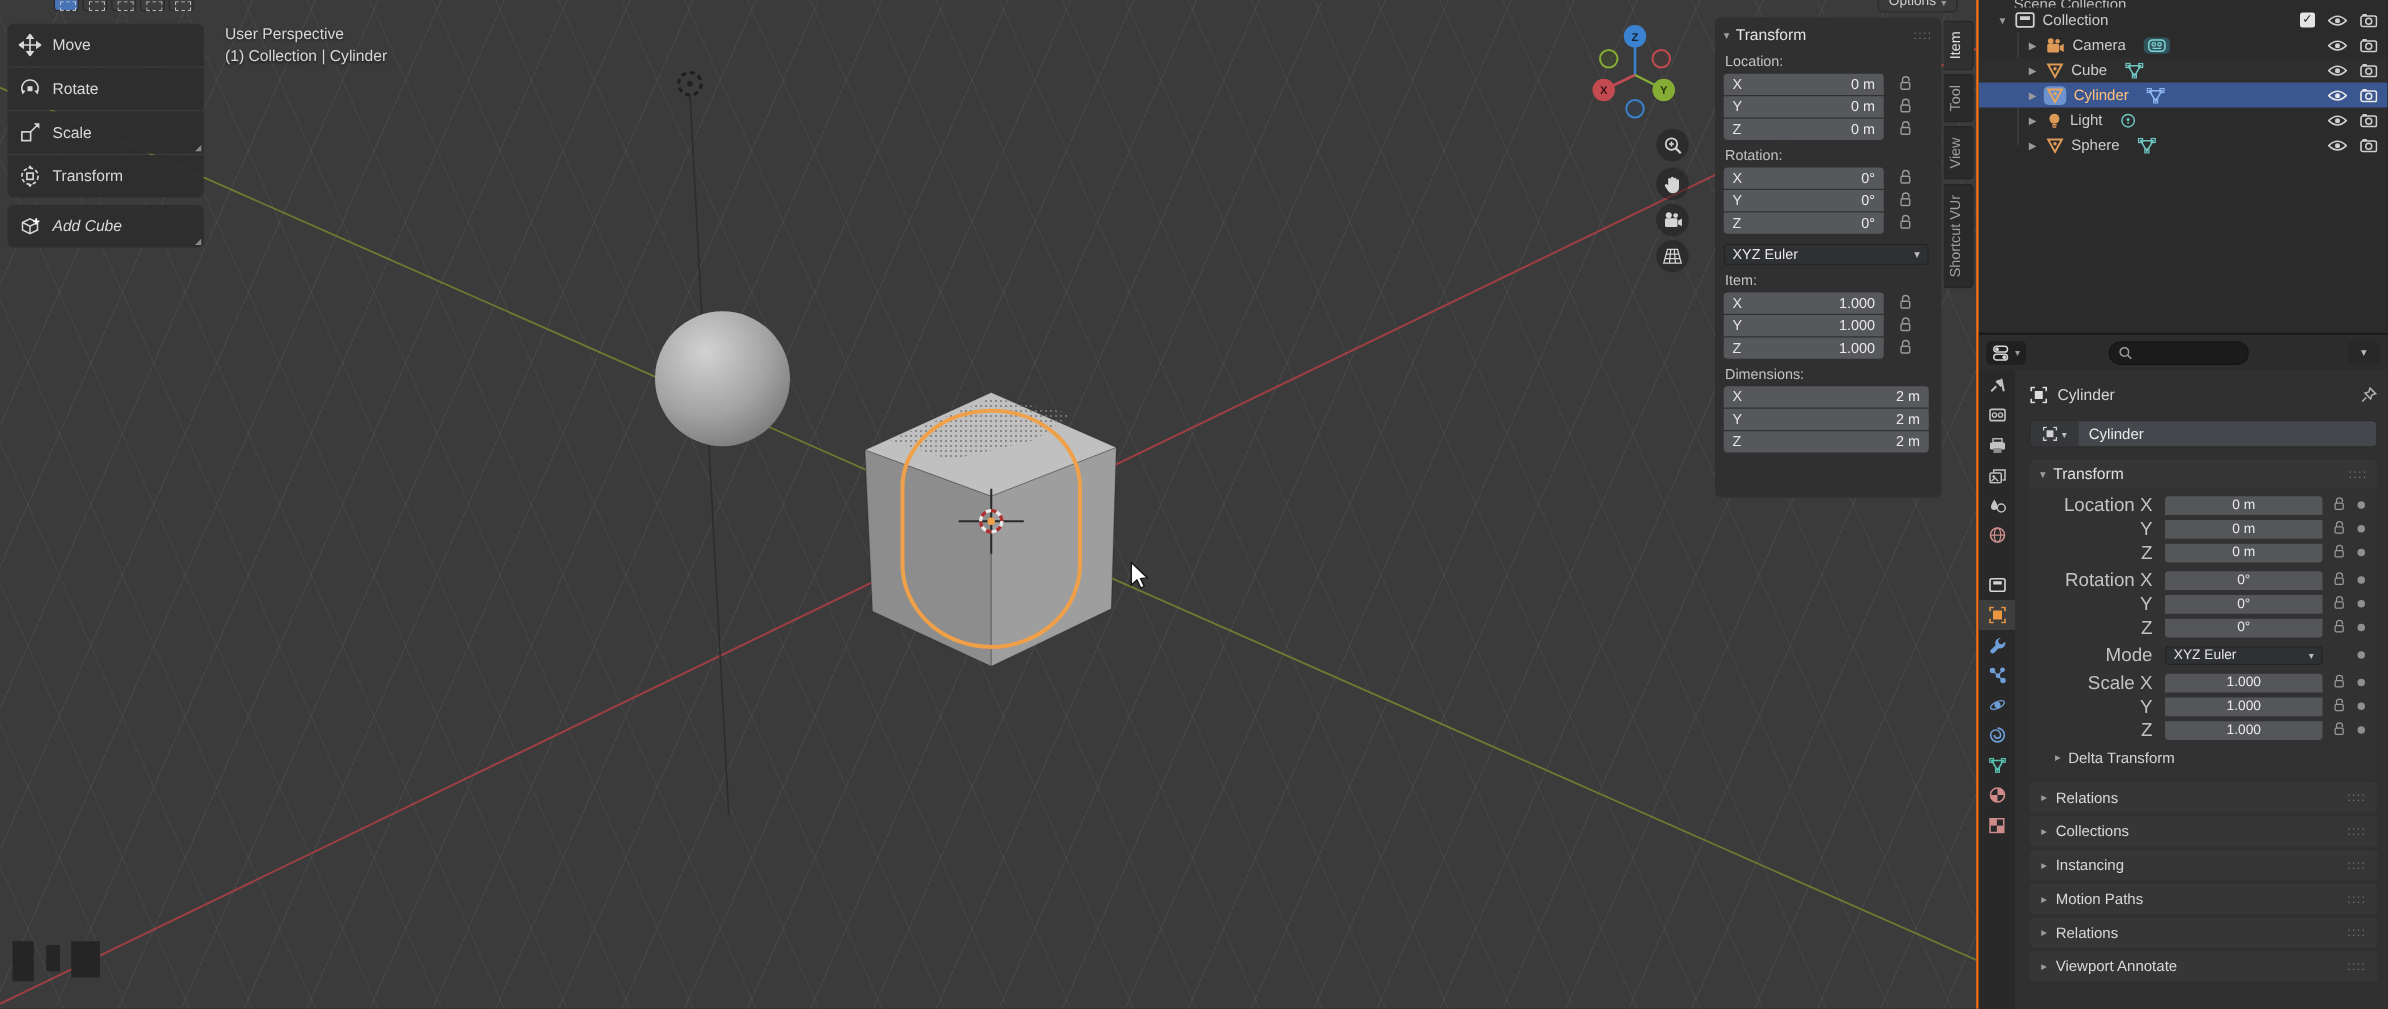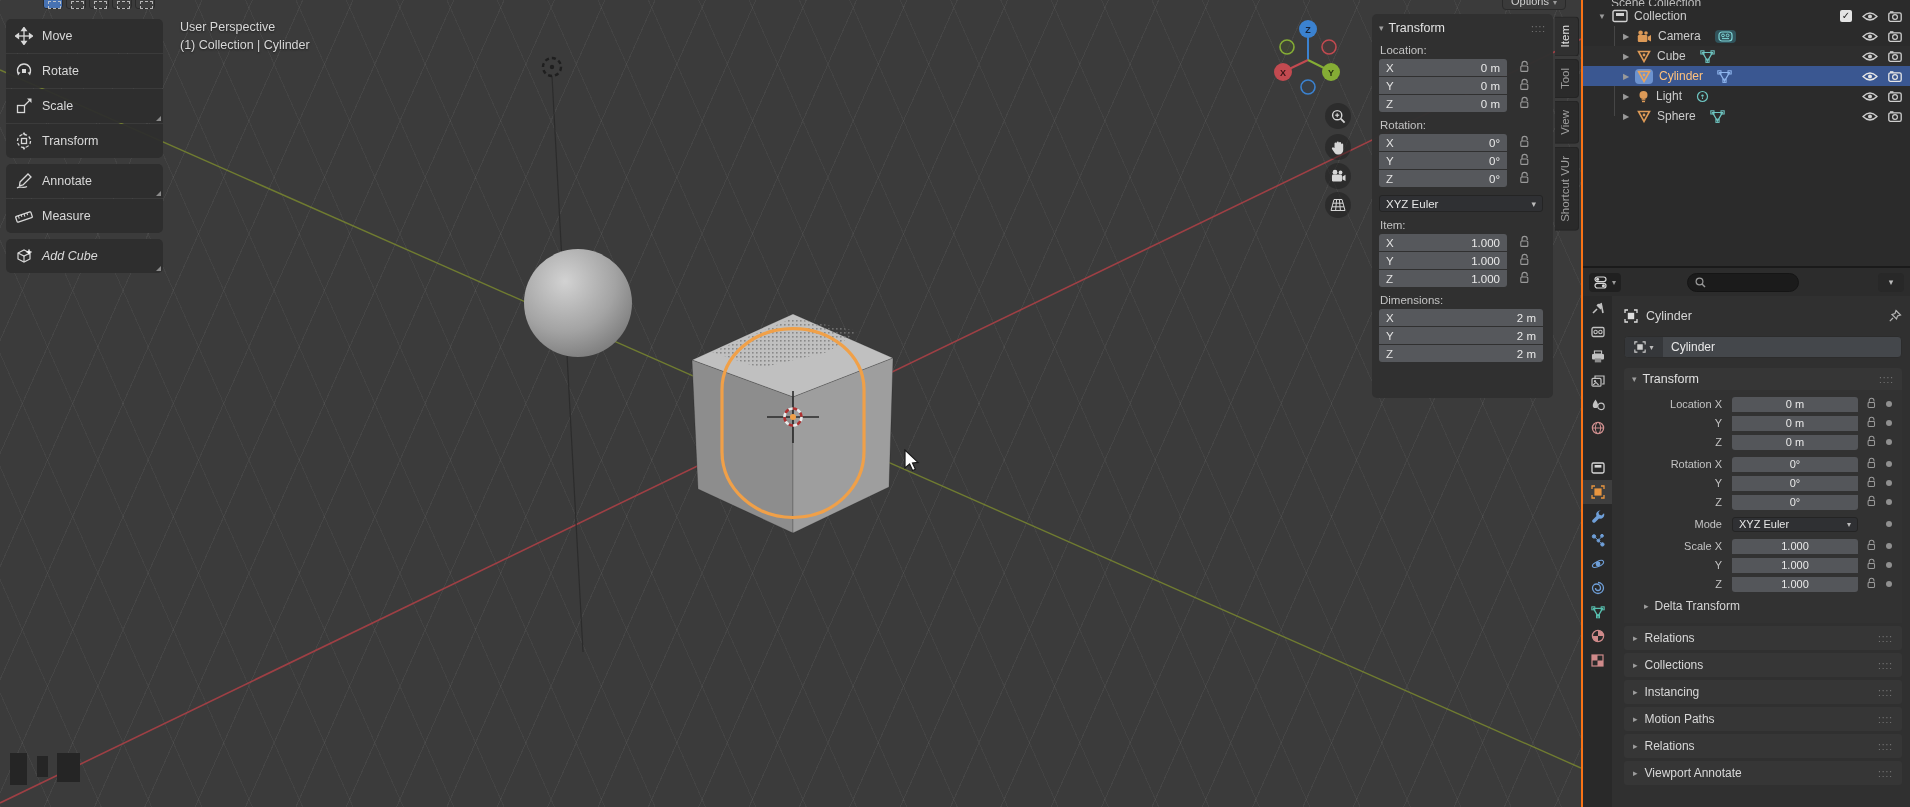--- a/index.html
+++ b/index.html
@@ -121,21 +121,21 @@
   #name-field { margin-top:8px; height:22px; background:#44474b; border-radius:4px; display:flex;
     align-items:center; overflow:hidden; border:1px solid #2c2c2c;}
   #name-field .seg { width:38px; align-self:stretch; background:#35373a; display:flex; align-items:center;
     justify-content:center; gap:3px; color:#bbb; font-size:8px; }
   #name-field .nm { padding-left:8px; color:#e8e8e8; }
 
   #tpanel { margin-top:10px; background:#323232; border-radius:4px 4px 0 0; padding-bottom:6px;}
   #tpanel-head { height:22px; background:#363636; border-radius:4px 4px 0 0; display:flex; align-items:center;
     gap:6px; padding:0 8px; color:#e0e0e0; font-size:12.5px; }
   .prow { display:flex; align-items:center; height:16px; margin-bottom:3px; padding-right:6px; }
-  .prow .plabel { width:108px; text-align:right; color:#c3c3c3; font-size:11px; padding-right:10px; }
+  .prow .plabel { width:108px; text-align:right; color:#c3c3c3; font-size:15px; padding-right:10px; }
   .prow .pfield { width:126px; height:15px; background:#54565a; display:flex; align-items:center;
     justify-content:center; color:#eaeaea; font-size:11px; }
   .pg .prow:first-child .pfield { border-radius:3px 3px 0 0; }
   .pg .prow:last-child  .pfield { border-radius:0 0 3px 3px; }
   .prow .pmenu { width:126px; height:15px; background:#2f3033; border:1px solid #242424; border-radius:3px;
     display:flex; align-items:center; padding:0 6px; color:#e6e6e6; font-size:11px; }
   .pmenu .caret { margin-left:auto; font-size:8px; color:#bbb; }
   .prow .lk { margin-left:8px; width:12px; }
   .prow .kdot { margin-left:8px; width:6px; height:6px; border-radius:50%; background:#909090; }
   .pg { margin-top:6px; }
@@ -242,42 +242,20 @@
         <span class="sub"></span>
       </div>
       <div class="tbtn">
         <svg width="18" height="18" viewBox="0 0 18 18">
           <circle cx="9" cy="9" r="6.5" fill="none" stroke="#d8d8d8" stroke-width="1.3" stroke-dasharray="3 2"></circle>
           <rect x="6.5" y="6.5" width="5" height="5" fill="none" stroke="#d8d8d8" stroke-width="1.3"></rect>
           <polygon points="9,0 7.3,2.6 10.7,2.6" fill="#d8d8d8"></polygon>
             <polygon points="9,18 7.3,15.4 10.7,15.4" fill="#d8d8d8"></polygon>
         </svg>
         <span>Transform</span>
-      </div>
-    </div>
-    <div class="tgroup">
-      <div class="tbtn">
-        <svg width="18" height="18" viewBox="0 0 18 18">
-          <polygon points="5,10 13,2 16,5 8,13 4.5,13.8" fill="none" stroke="#d8d8d8" stroke-width="1.3"></polygon>
-          <path d="M2 16 C5 13.5, 8 17, 12 14.5" fill="none" stroke="#d8d8d8" stroke-width="1.2"></path>
-        </svg>
-        <span>Annotate</span>
-        <span class="sub"></span>
-      </div>
-      <div class="tbtn">
-        <svg width="18" height="18" viewBox="0 0 18 18">
-          <rect x="1" y="7" width="16" height="6" rx="1" fill="none" stroke="#d8d8d8" stroke-width="1.3" transform="rotate(-18 9 10)"></rect>
-          <g stroke="#d8d8d8" stroke-width="1" transform="rotate(-18 9 10)">
-            <line x1="4" y1="7" x2="4" y2="10"></line>
-              <line x1="7" y1="7" x2="7" y2="9.3"></line>
-              <line x1="10" y1="7" x2="10" y2="10"></line>
-              <line x1="13" y1="7" x2="13" y2="9.3"></line>
-          </g>
-        </svg>
-        <span>Measure</span>
       </div>
     </div>
     <div class="tgroup single">
       <div class="tbtn">
         <svg width="18" height="18" viewBox="0 0 18 18">
           <polygon points="3,6 9,3 15,6 15,12 9,15 3,12" fill="none" stroke="#d8d8d8" stroke-width="1.2"></polygon>
           <polyline points="3,6 9,9 15,6" fill="none" stroke="#d8d8d8" stroke-width="1.2"></polyline>
           <line x1="9" y1="9" x2="9" y2="15" stroke="#d8d8d8" stroke-width="1.2"></line>
           <line x1="14" y1="2.5" x2="14" y2="7.5" stroke="#fff" stroke-width="1.4"></line>
             <line x1="11.5" y1="5" x2="16.5" y2="5" stroke="#fff" stroke-width="1.4"></line>

